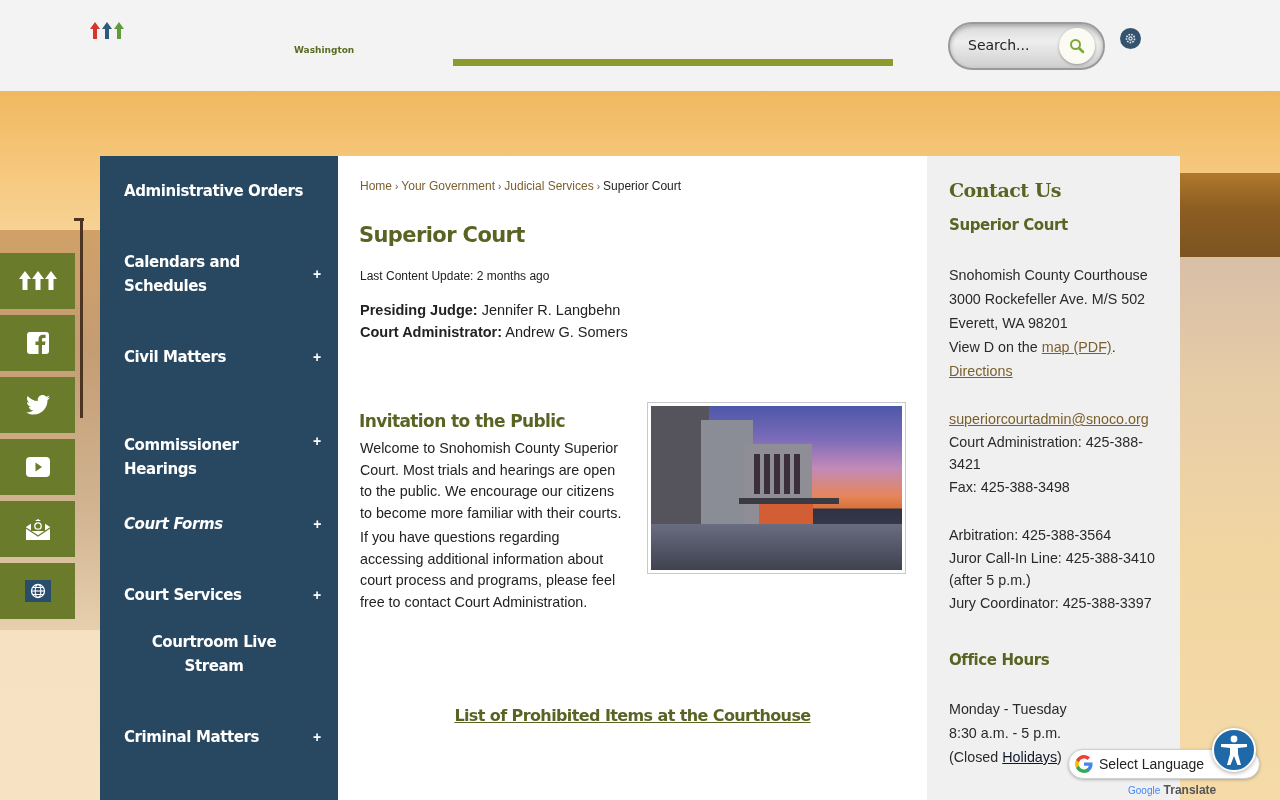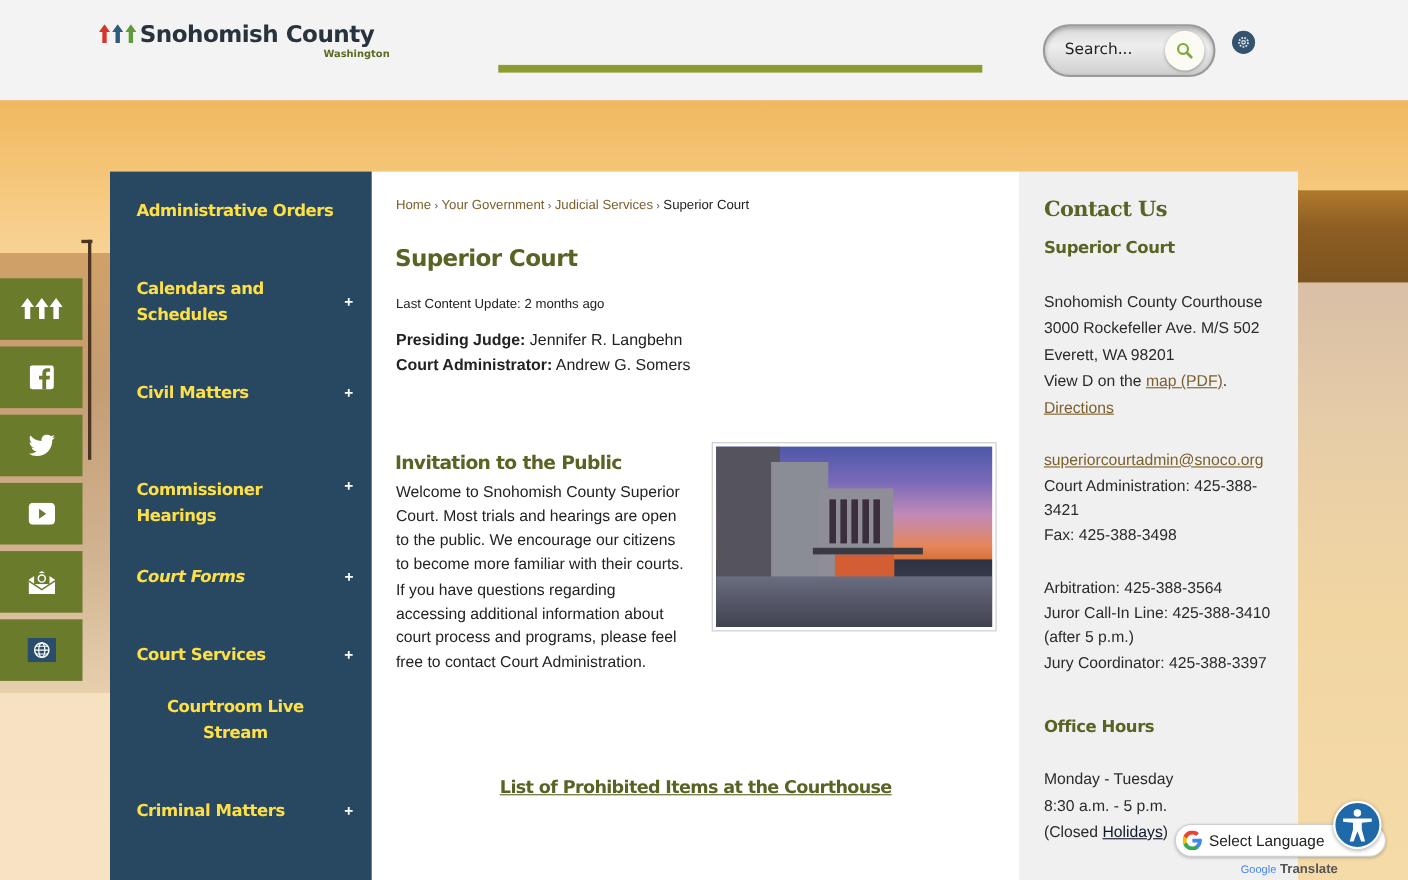--- a/index.html
+++ b/index.html
@@ -44,21 +44,21 @@
         background: #35536f; display: flex; align-items: center; justify-content: center; }
 
   
   .social { position: absolute; left: 0; top: 253px; width: 75px; }
   .social-item { width: 75px; height: 56px; background: #6b7b2c; margin-bottom: 6px; display: flex;
         align-items: center; justify-content: center; cursor: pointer; }
 
   
   .leftnav { position: absolute; left: 100px; top: 156px; width: 238px; height: 644px; background: #284760; }
   .nav-item { position: absolute; left: 0; width: 238px; display: flex; align-items: center; cursor: pointer; }
-  .nav-label { margin-left: 24px; width: 180px; color: #fde047; font-family: "DejaVu Sans", sans-serif; font-weight: bold;
+  .nav-label { margin-left: 24px; width: 180px; color: #ffffff; font-family: "DejaVu Sans", sans-serif; font-weight: bold;
         font-size: 15px; line-height: 24px; letter-spacing: -0.4px; }
   .nav-plus { position: absolute; left: 213px; color: #fff; font-weight: bold; font-size: 14px; }
 
   
   .main { position: absolute; left: 338px; top: 156px; width: 589px; height: 644px; background: #fff; padding-left: 28px; }
   .breadcrumb { position: absolute; left: 22px; top: 23px; font-size: 12px; color: #222; white-space: nowrap; }
   .breadcrumb a { color: #7b5f2c; text-decoration: none; }
   .breadcrumb .sep { color: #555; font-size: 10px; margin: 0 3px; }
   .page-title { position: absolute; left: 21px; top: 67px; font-family: "DejaVu Sans", sans-serif; font-weight: bold;
         font-size: 21px; color: #5a6324; letter-spacing: -0.6px; }
@@ -120,21 +120,20 @@
 
 <div class="header">
   <div class="logo">
     <div class="logo-trees">
       <svg width="34" height="18" viewBox="0 0 34 18">
         <path d="M5 0 L10 7 H7 V17 H3 V7 H0 Z" fill="#d4352c"></path>
         <path d="M17 0 L22 7 H19 V17 H15 V7 H12 Z" fill="#2d5b7a"></path>
         <path d="M29 0 L34 7 H31 V17 H27 V7 H24 Z" fill="#5f9a3b"></path>
       </svg>
     </div>
-    <div class="logo-text">Snohomish County</div>
     <div class="logo-sub">Washington</div>
   </div>
 
   <div class="topnav-bar"></div>
 
   <div class="search">
     <input class="search-input" type="text" placeholder="Search..." style="">
     <div class="search-btn">
       <svg width="16" height="16" viewBox="0 0 16 16">
         <circle cx="6.5" cy="6.5" r="4.5" fill="none" stroke="#7fa83a" stroke-width="2"></circle>

